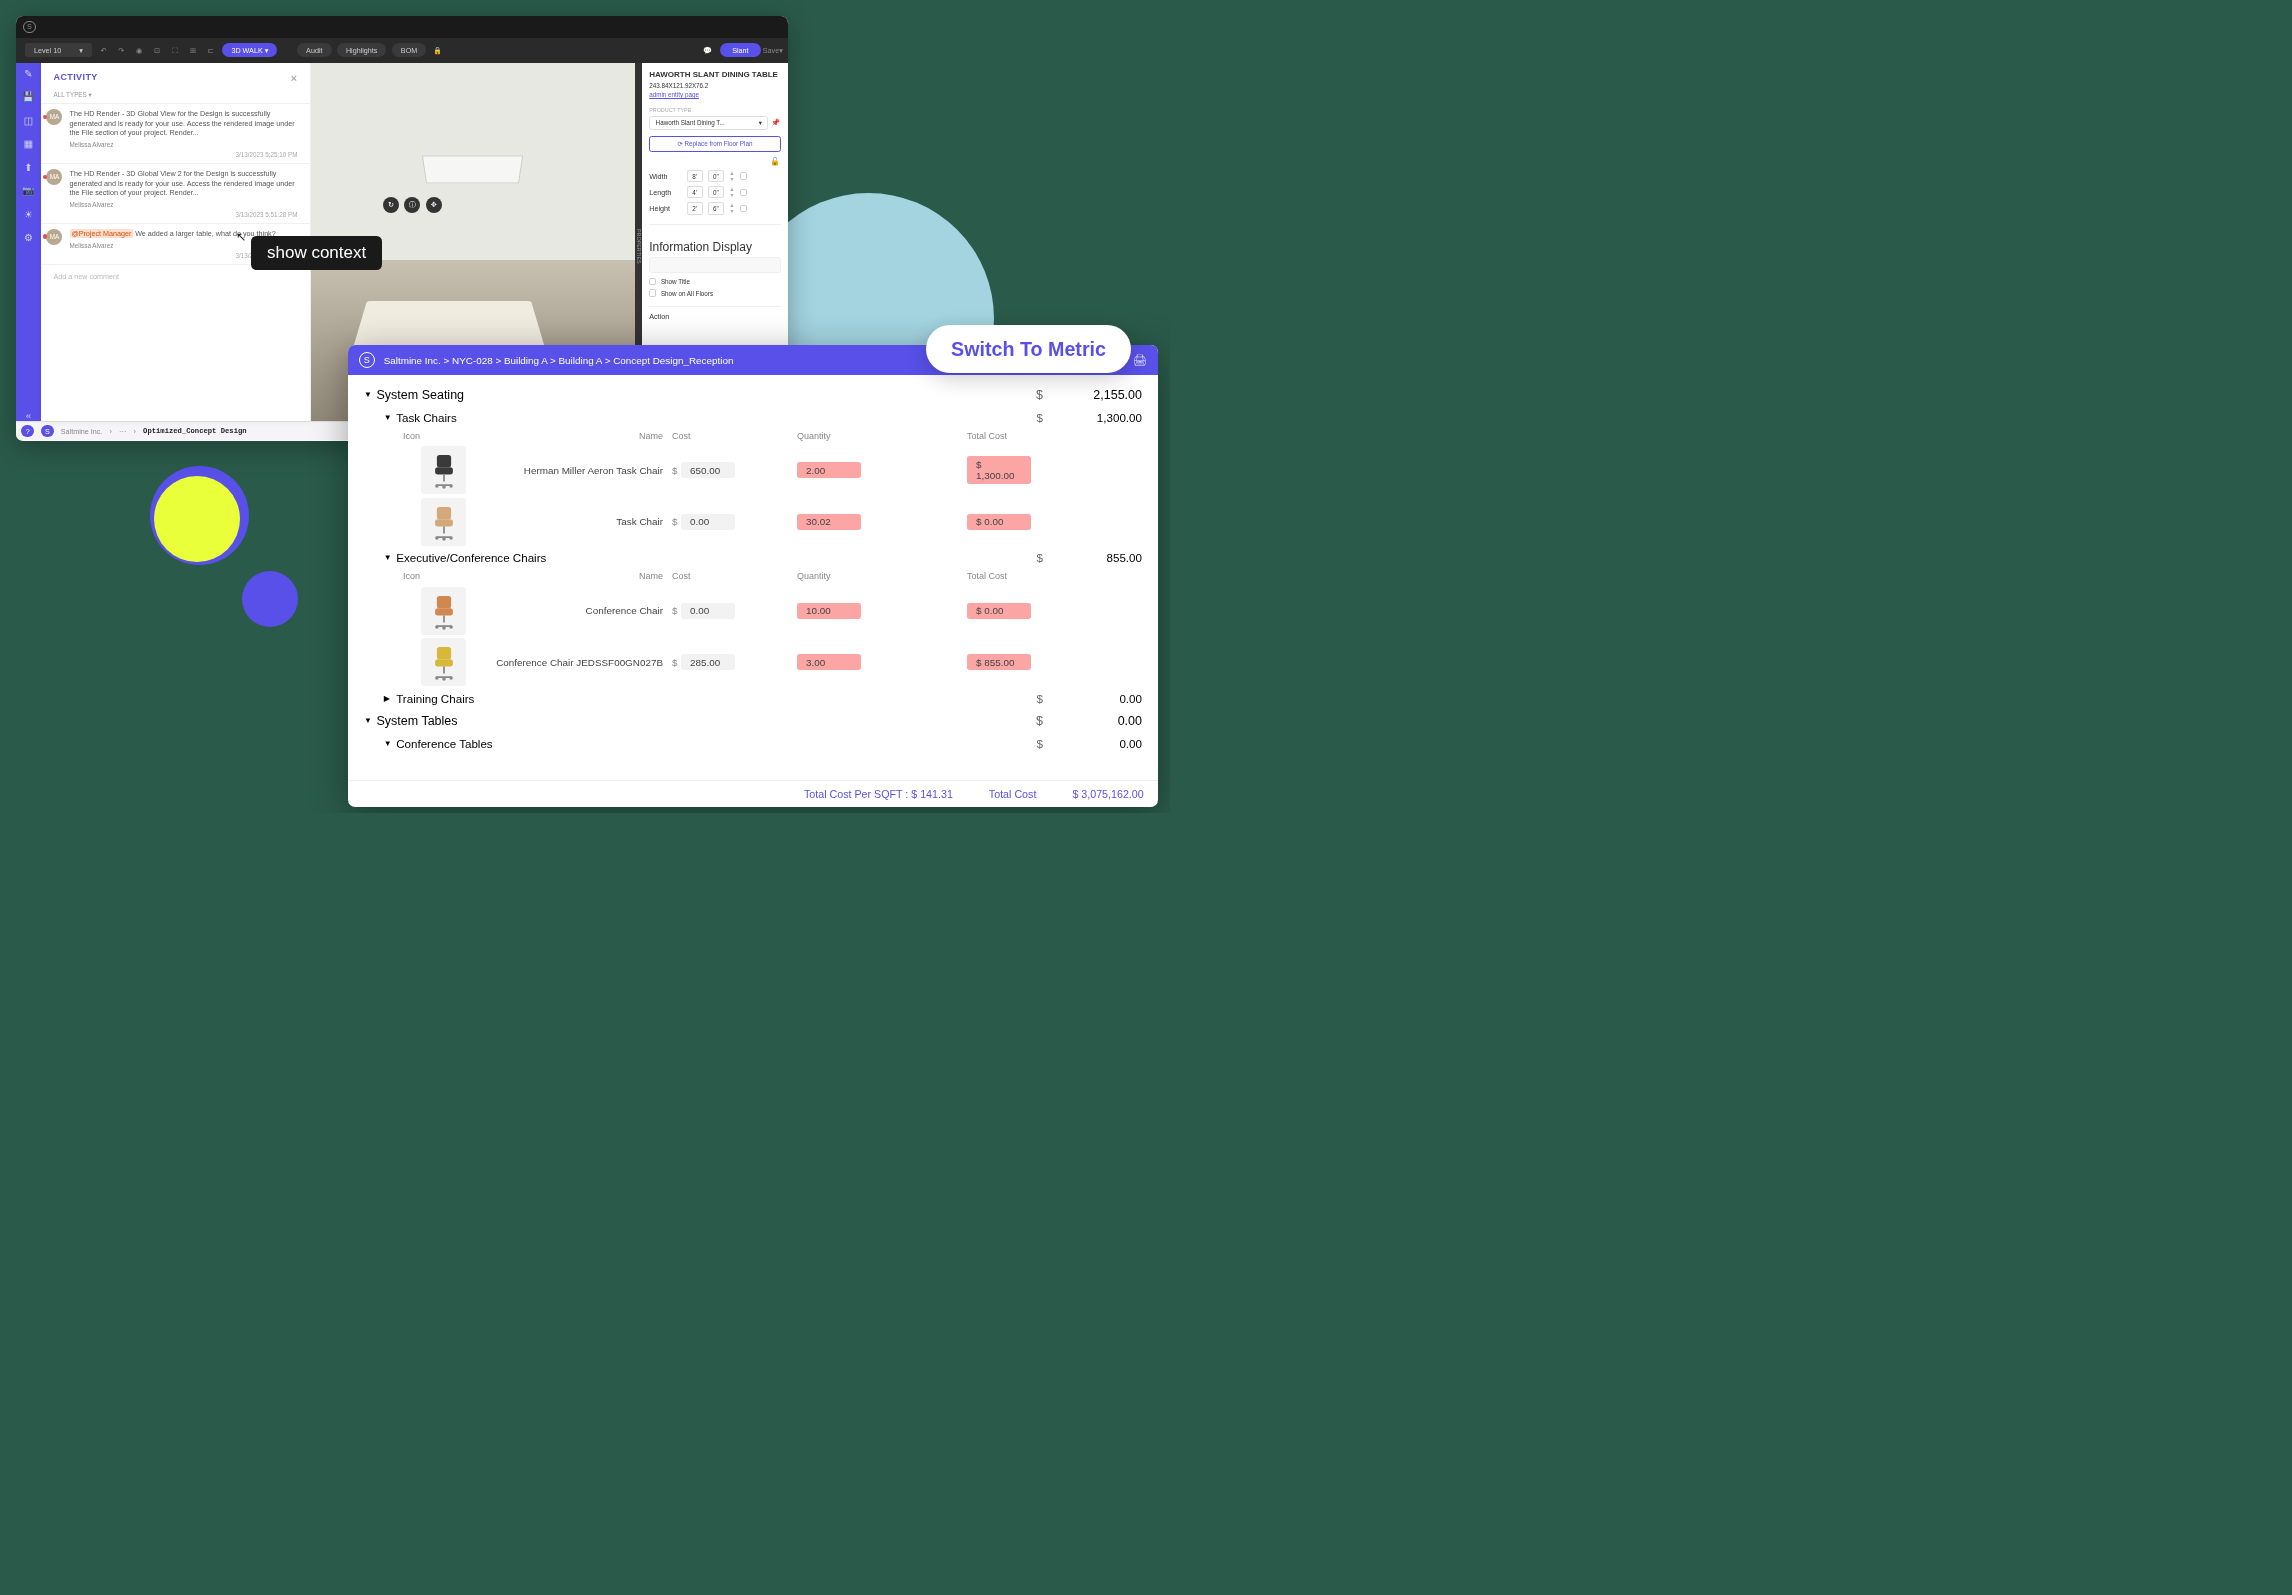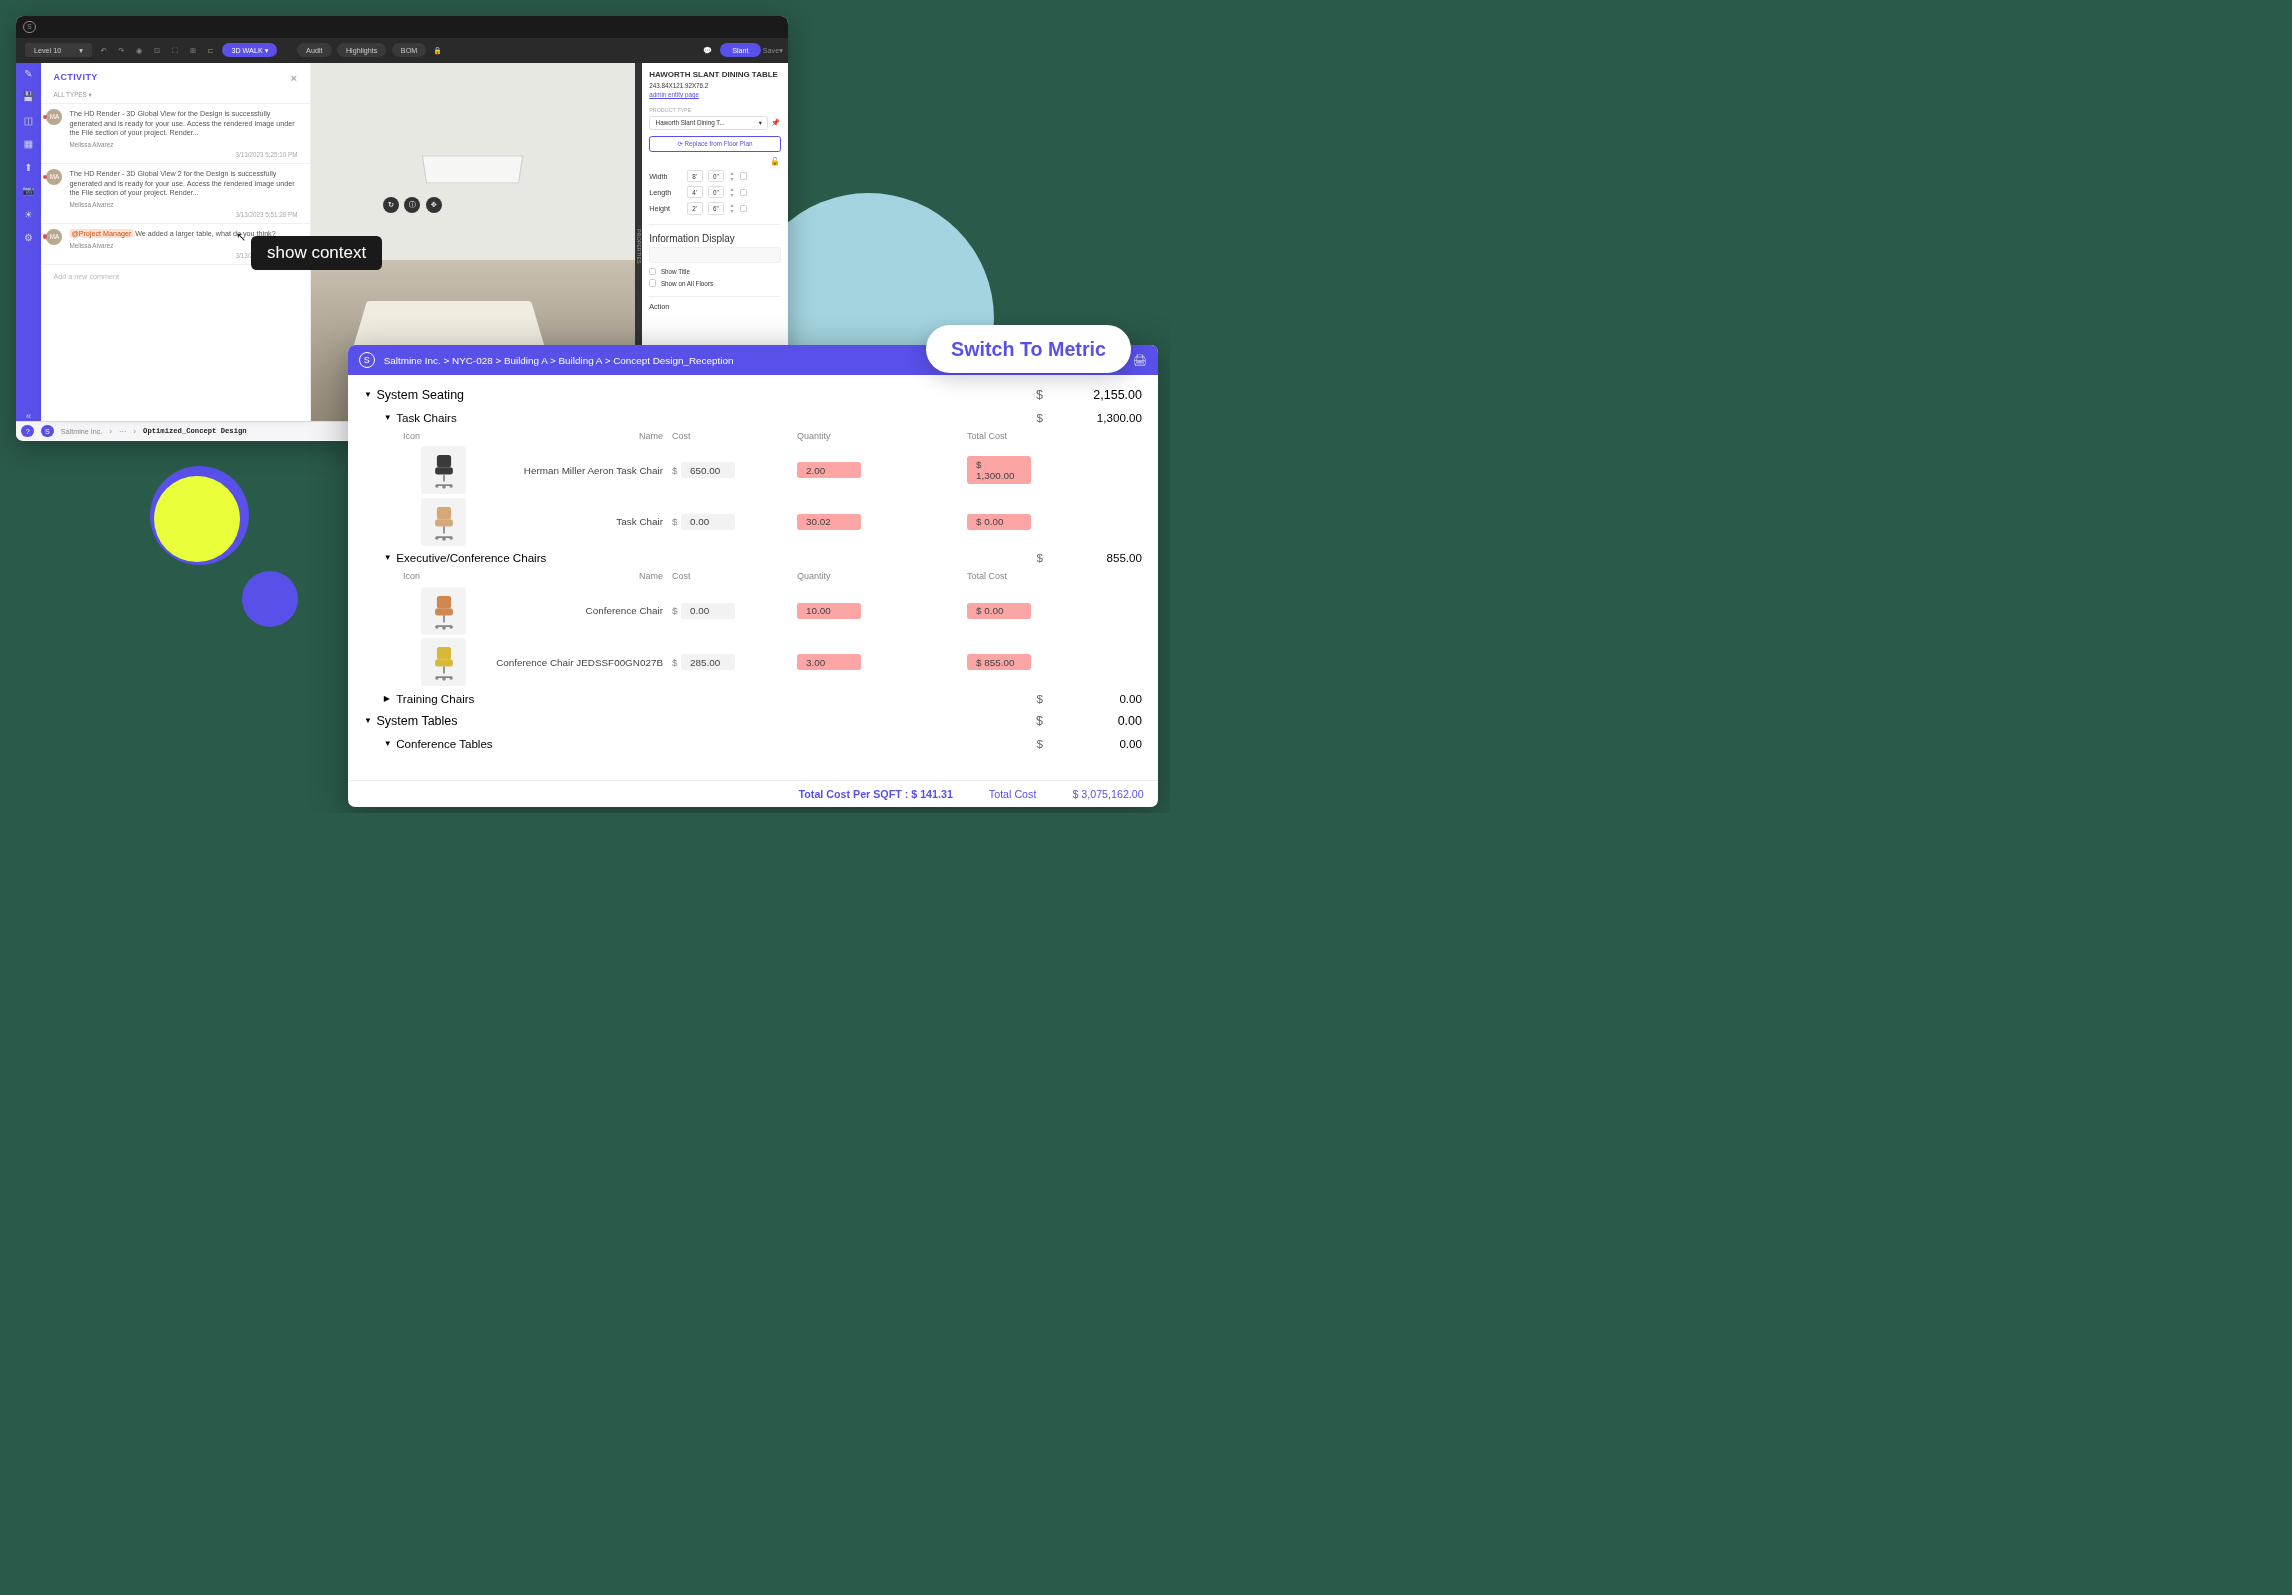--- a/index.html
+++ b/index.html
@@ -91,21 +91,21 @@
 .col-total { flex: 1; }
 .item-row { display: flex; align-items: center; padding: 1.8px 0 1.8px 39px; font-size: 9.9px; color: #444; }
 .item-row .col-icon { display: flex; justify-content: center; }
 .chair-ico { width: 45px; height: 48px; background: #f3f3f3; border-radius: 3.6px; display: flex; align-items: center; justify-content: center; }
 .cost-field { display: inline-flex; align-items: center; gap: 3.6px; }
 .cost-field .dl { color: #888; }
 .cost-field .val { background: #f2f2f2; padding: 2.7px 9px; border-radius: 2.7px; width: 54px; }
 .qty-val, .tot-val { background: #fca5a5; padding: 2.7px 9px; border-radius: 2.7px; width: 64px; display: inline-block; }
 
 .a2-footer { position: absolute; bottom: 0; left: 0; right: 0; height: 27px; border-top: 0.9px solid #eee; display: flex; align-items: center; justify-content: flex-end; padding: 0 14.3px; gap: 36px; font-size: 10.7px; }
-.ft-sqft { color: #5850e8; font-weight: 700; }
+.ft-sqft { color: #5850e8; font-weight: 400; }
 .ft-total-lbl { color: #5850e8; font-weight: 500; }
 .ft-total-val { color: #5850e8; font-weight: 500; }
 
 
 .metric-pill { position: absolute; top: 325px; left: 926px; background: #fff; color: #5850e8; padding: 12.5px 25px; border-radius: 36px; font-size: 19.7px; font-weight: 600; box-shadow: 0 5.4px 21.5px rgba(0,0,0,0.2); }
 </style>
 </head>
 <body>
 
 <div class="deco-blue"></div>
@@ -231,21 +231,21 @@
         <div class="prop-cb-box"></div>
       </div>
       <div class="prop-dim-row">
         <div class="prop-dim-label">Height</div>
         <div class="prop-dim-val">2'</div>
         <div class="prop-dim-val">6"</div>
         <div style="font-size:5.4px;color:#aaa;">▲<br>▼</div>
         <div class="prop-cb-box"></div>
       </div>
       <div style="border-top:0.9px solid #eee; margin-top:9px;"></div>
-      <div style="font-size:10px; margin-top:8px;">Information Display</div>
+      <div style="font-size:12px; margin-top:15px;">Information Display</div>
       <div class="prop-info"></div>
       <div class="prop-cb">
           <div class="prop-cb-box"></div>
           <span>Show Title</span>
         </div>
       <div class="prop-cb">
           <div class="prop-cb-box"></div>
           <span>Show on All Floors</span>
         </div>
       <div style="border-top:0.9px solid #eee; margin-top:9px;"></div>

